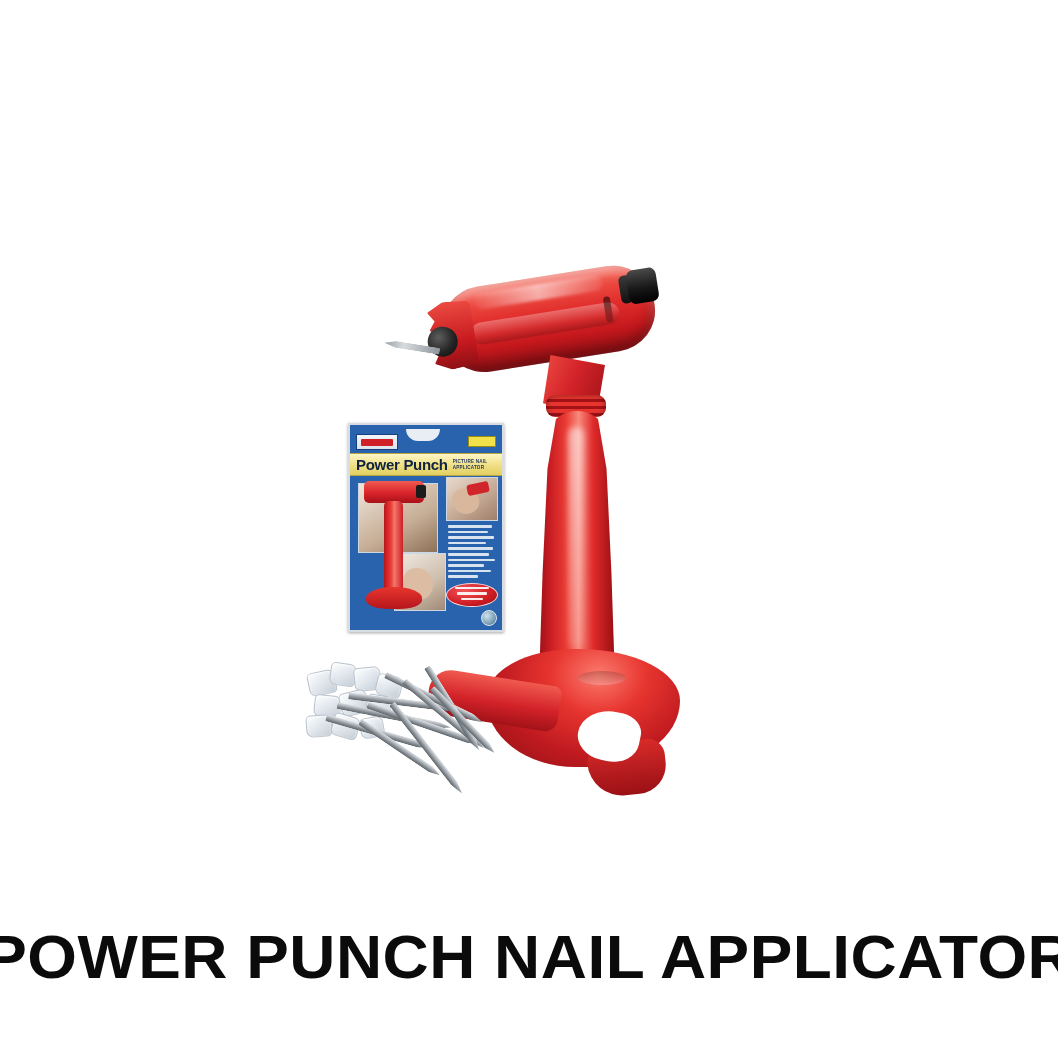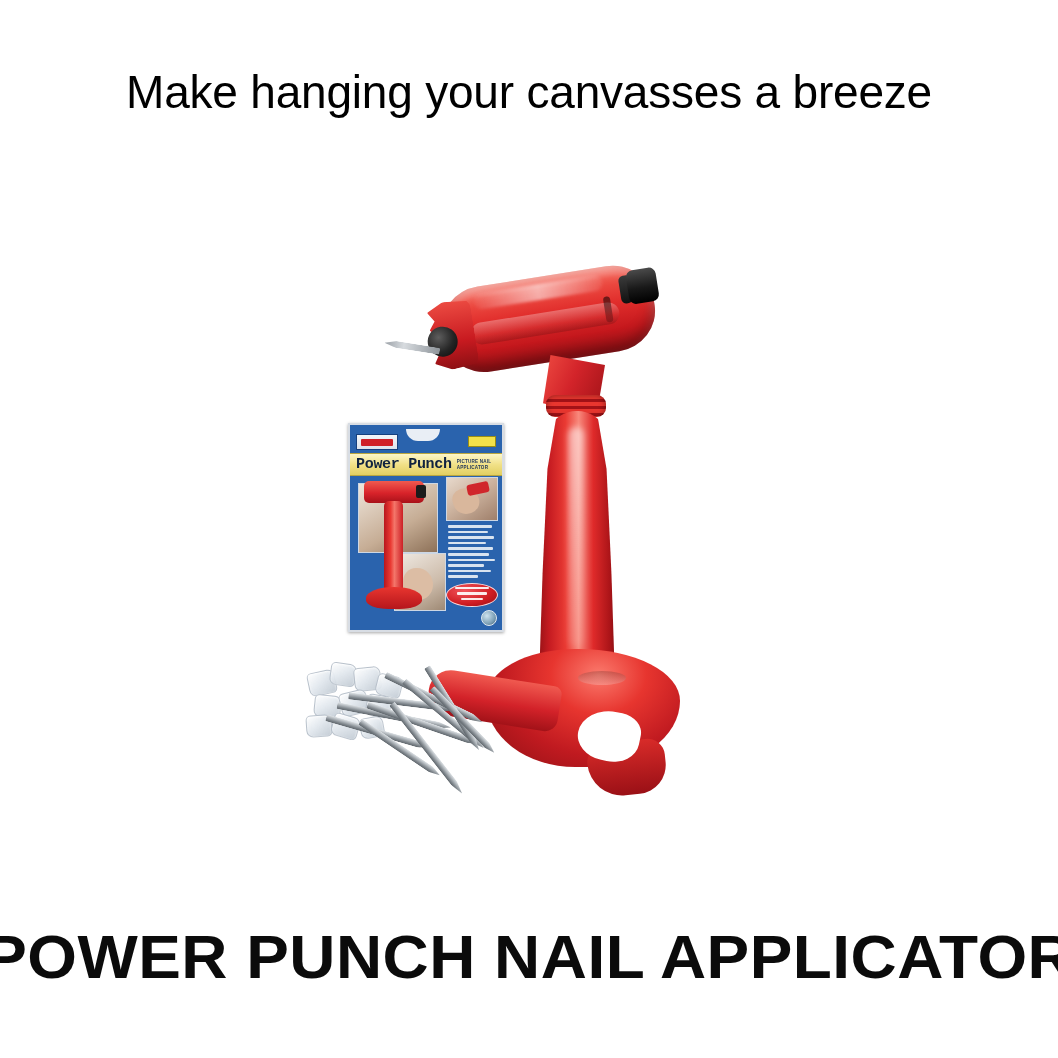--- a/index.html
+++ b/index.html
@@ -124,21 +124,21 @@
     top: 28px;
     width: 152px;
     height: 21px;
     background: linear-gradient(180deg,#fdf6c8 0%,#f1e188 50%,#e2cf62 100%);
     border-top: 1px solid #b9a63f;
     border-bottom: 1px solid #b9a63f;
     display: flex;
     align-items: center;
   }
   #pkg-title {
-    font-family: Liberation Mono, monospace;
+    font-family: Liberation Sans, sans-serif;
     font-weight: 700;
     font-size: 15px;
     color: #10233f;
     margin-left: 6px;
     letter-spacing: -0.3px;
     white-space: nowrap;
   }
   #pkg-subtitle {
     margin-left: 5px;
     font-family: "Liberation Sans", sans-serif;
@@ -431,21 +431,20 @@
     border-radius: 5px 7px 5px 7px;
     box-shadow: inset 0 1px 2px rgba(255,255,255,.9);
   }
 </style>
 </head>
 <body>
 
 <div id="page">
 
   <div id="headline">
-    <span class="hl-line">Make hanging your canvasses a breeze</span>
   </div>
 
   <div id="product-photo">
 
     <div id="package">
       <div id="pkg-grid"></div>
       <div id="pkg-hang-hole"></div>
 
       <div id="pkg-brand">
         <div id="pkg-brand-mark"></div>

